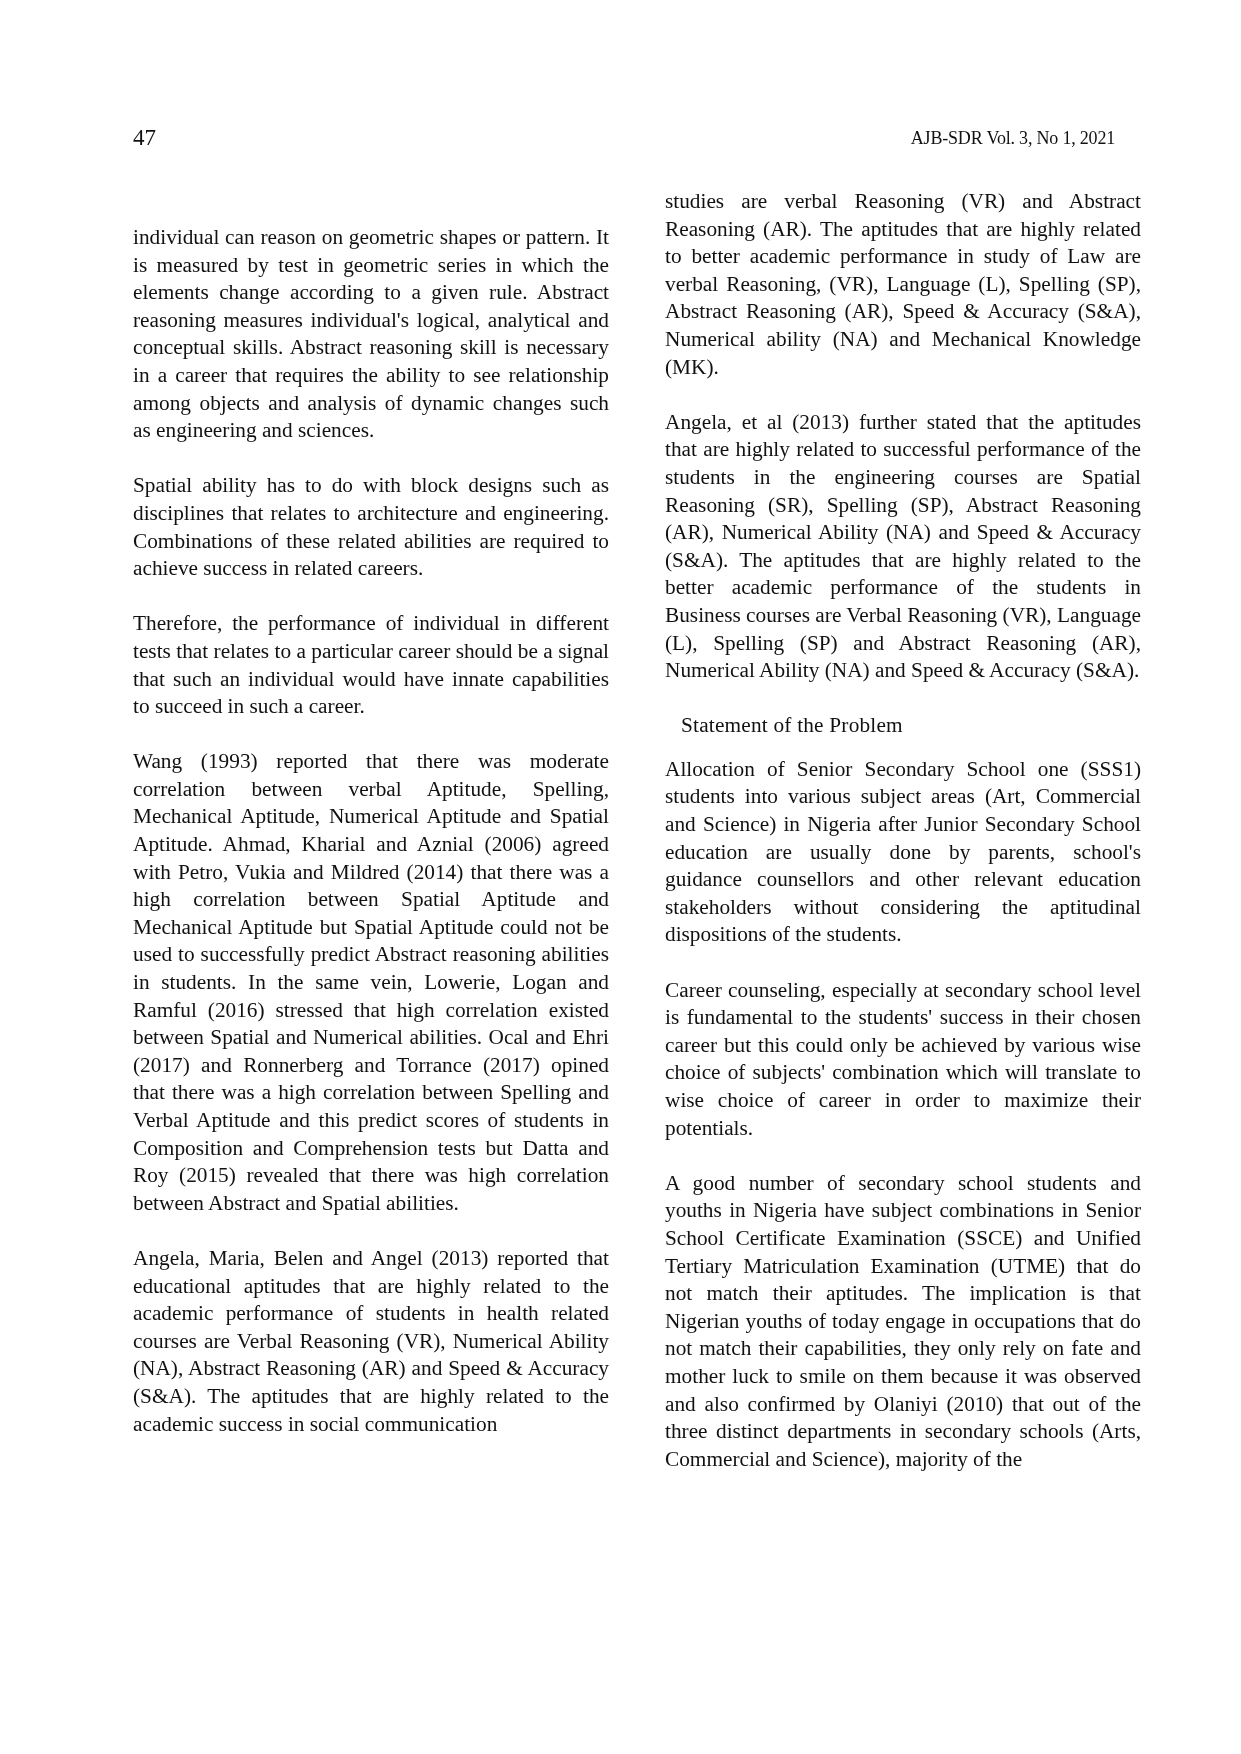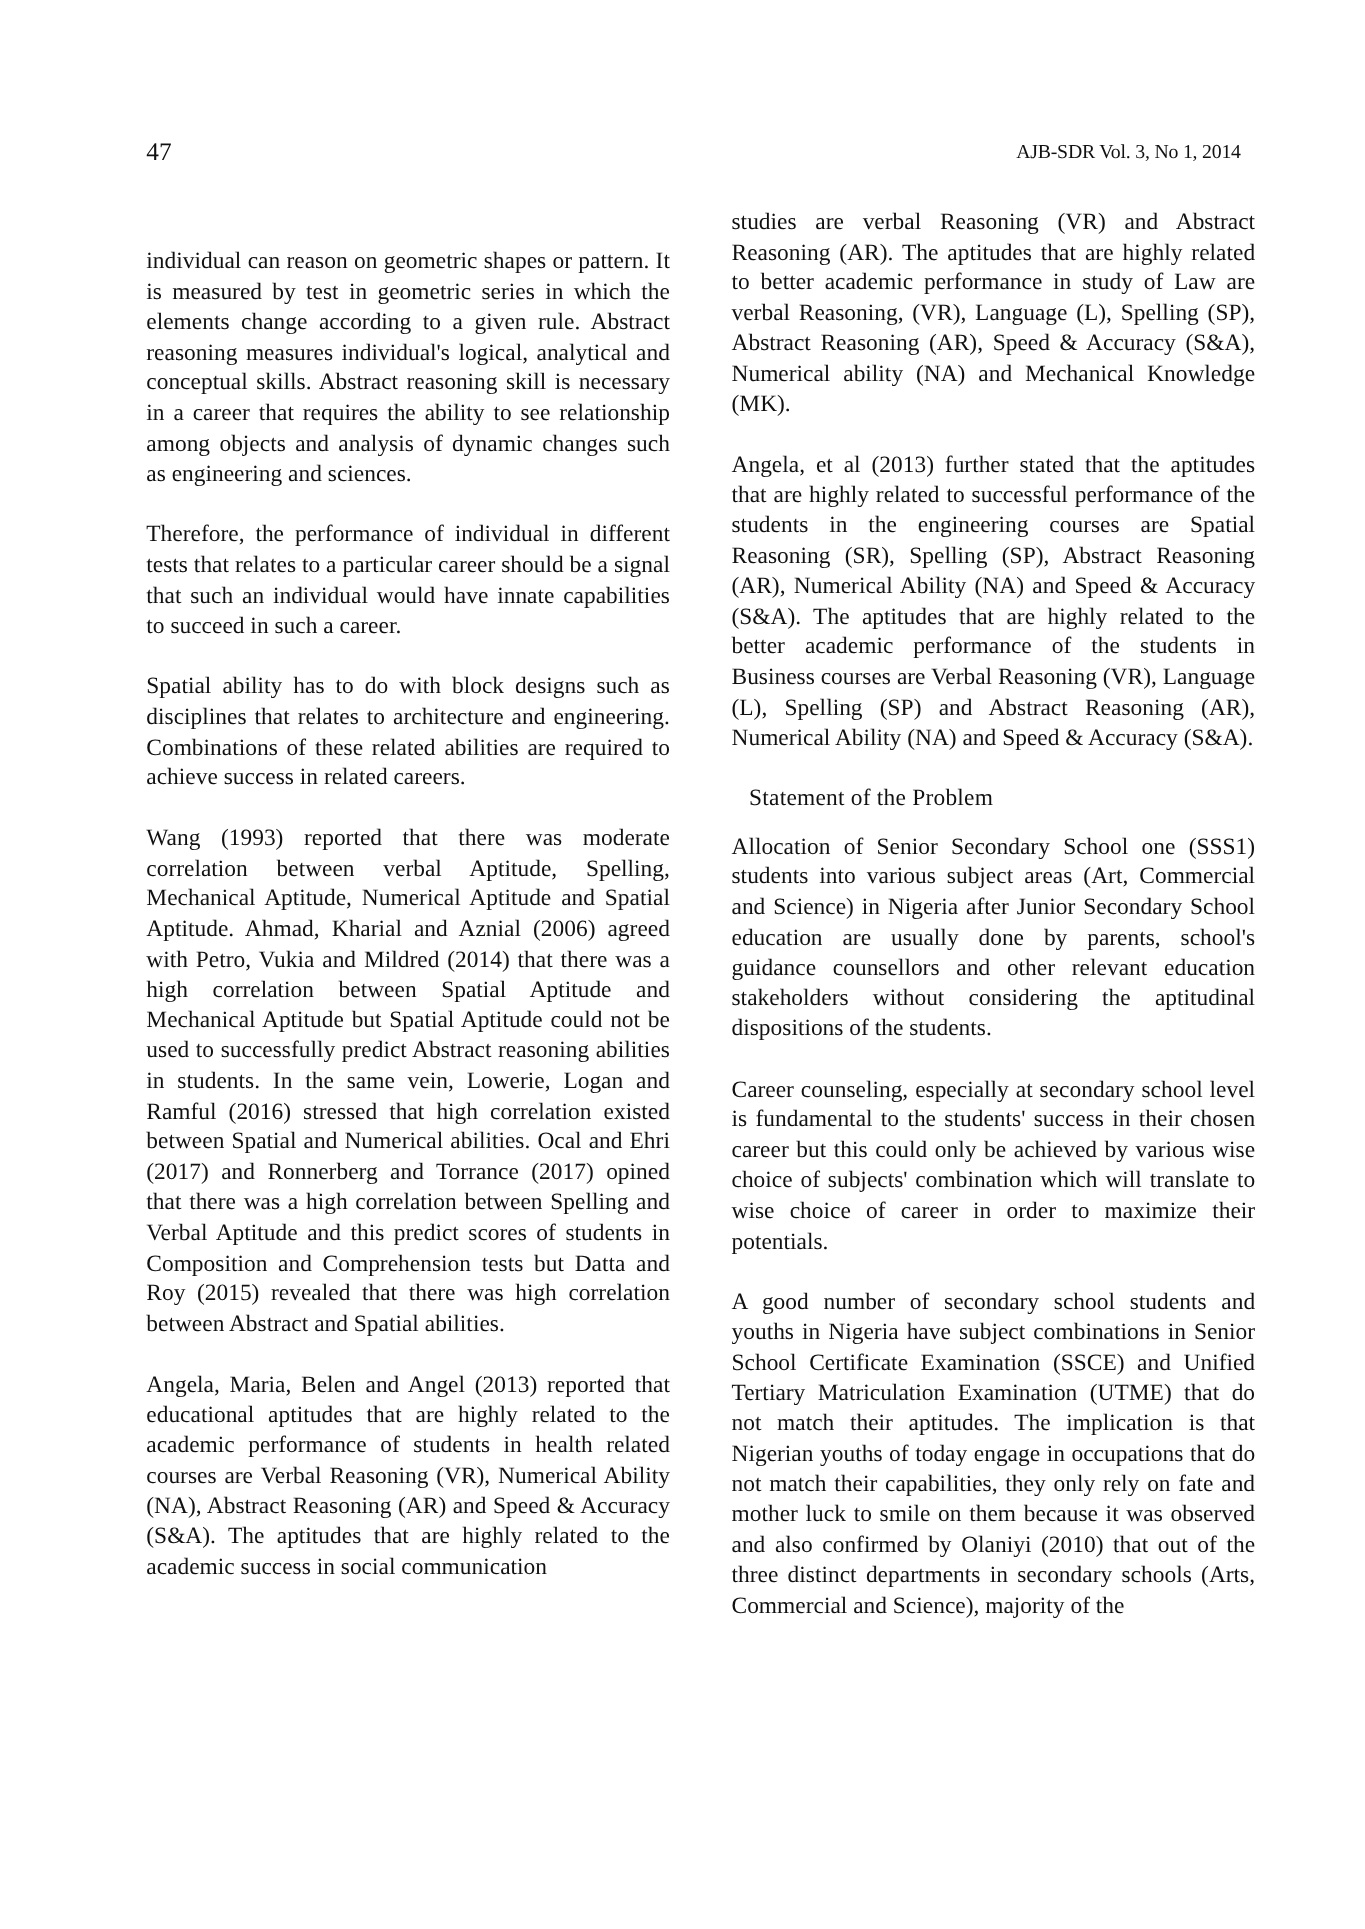--- a/index.html
+++ b/index.html
@@ -1,39 +1,39 @@
 <!DOCTYPE html>
 <html><head>
   <meta charset="utf-8">
   <style>
     html, body { margin: 0; padding: 0; background: #ffffff; }
     body { width: 1241px; height: 1754px; position: relative; overflow: hidden;
       font-family: "Liberation Serif", "DejaVu Serif", serif; color: #111111; }
-    .header { position: absolute; top: 125px; left: 133px; right: 113px; height: 30px; }
+    .header { position: absolute; top: 125px; left: 133px; right: 126px; height: 30px; }
     .page-number { position: absolute; left: 0; top: 0; font-size: 23px; line-height: 26px; }
     .running-head { position: absolute; right: 0; top: 2px; font-size: 18px; line-height: 22px; letter-spacing: -0.2px; }
     .column { position: absolute; top: 188px; width: 476px; font-size: 21.3px; line-height: 27.6px; }
     .col-left { left: 133px; margin-top: 36px; }
     .col-right { left: 665px; }
     .para { margin: 0 0 27.6px 0; text-align: justify; text-justify: inter-word; hyphens: none; }
     .para.last { margin-bottom: 0; }
     .section-heading { margin: 16px; font-size: 21.3px; line-height: 27.6px; letter-spacing: 0.2px; font-weight: normal; }
   </style>
 </head>
 <body>
 
 <div class="header">
   <span class="page-number">47</span>
-  <span class="running-head">AJB-SDR Vol. 3, No 1, 2014</span>
+  <span class="running-head">AJB-SDR Vol. 3, No 1, 2021</span>
 </div>
 
 <div class="column col-left">
   <p class="para">individual can reason on geometric shapes or pattern. It is measured by test in geometric series in which the elements change according to a given rule. Abstract reasoning measures individual's logical, analytical and conceptual skills. Abstract reasoning skill is necessary in a career that requires the ability to see relationship among objects and analysis of dynamic changes such as engineering and sciences.</p>
+  <p class="para">Spatial ability has to do with block designs such as disciplines that relates to architecture and engineering. Combinations of these related abilities are required to achieve success in related careers.</p>
   <p class="para">Therefore, the performance of individual in different tests that relates to a particular career should be a signal that such an individual would have innate capabilities to succeed in such a career.</p>
-  <p class="para">Spatial ability has to do with block designs such as disciplines that relates to architecture and engineering. Combinations of these related abilities are required to achieve success in related careers.</p>
   <p class="para">Wang (1993) reported that there was moderate correlation between verbal Aptitude, Spelling, Mechanical Aptitude, Numerical Aptitude and Spatial Aptitude. Ahmad, Kharial and Aznial (2006) agreed with Petro, Vukia and Mildred (2014) that there was a high correlation between Spatial Aptitude and Mechanical Aptitude but Spatial Aptitude could not be used to successfully predict Abstract reasoning abilities in students. In the same vein, Lowerie, Logan and Ramful (2016) stressed that high correlation existed between Spatial and Numerical abilities. Ocal and Ehri (2017) and Ronnerberg and Torrance (2017) opined that there was a high correlation between Spelling and Verbal Aptitude and this predict scores of students in Composition and Comprehension tests but Datta and Roy (2015) revealed that there was high correlation between Abstract and Spatial abilities.</p>
   <p class="para last">Angela, Maria, Belen and Angel (2013) reported that educational aptitudes that are highly related to the academic performance of students in health related courses are Verbal Reasoning (VR), Numerical Ability (NA), Abstract Reasoning (AR) and Speed &amp; Accuracy (S&amp;A). The aptitudes that are highly related to the academic success in social communication</p>
 </div>
 
 <div class="column col-right">
   <p class="para">studies are verbal Reasoning (VR) and Abstract Reasoning (AR). The aptitudes that are highly related to better academic performance in study of Law are verbal Reasoning, (VR), Language (L),  Spelling (SP), Abstract Reasoning (AR), Speed &amp; Accuracy (S&amp;A), Numerical ability (NA) and Mechanical Knowledge (MK).</p>
   <p class="para">Angela, et al (2013) further stated that the aptitudes that are highly related to successful performance of the students in the engineering courses are Spatial Reasoning (SR), Spelling (SP), Abstract Reasoning (AR), Numerical Ability (NA) and Speed &amp; Accuracy (S&amp;A). The aptitudes that are highly related to the better academic performance of the students in Business courses are Verbal Reasoning (VR), Language (L), Spelling (SP) and Abstract Reasoning (AR), Numerical Ability (NA) and Speed &amp; Accuracy (S&amp;A).</p>
   <h3 class="section-heading">Statement of the Problem</h3>
   <p class="para">Allocation of Senior Secondary School one (SSS1) students into various subject areas (Art, Commercial and Science) in Nigeria after Junior Secondary School education are usually done by parents, school's guidance counsellors and other relevant education stakeholders without considering the aptitudinal dispositions of the students.</p>
   <p class="para">Career counseling, especially at secondary school level is fundamental to the students' success in their chosen career but this could only be achieved by various wise choice of subjects' combination which will translate to wise choice of career in order to maximize their potentials.</p>

